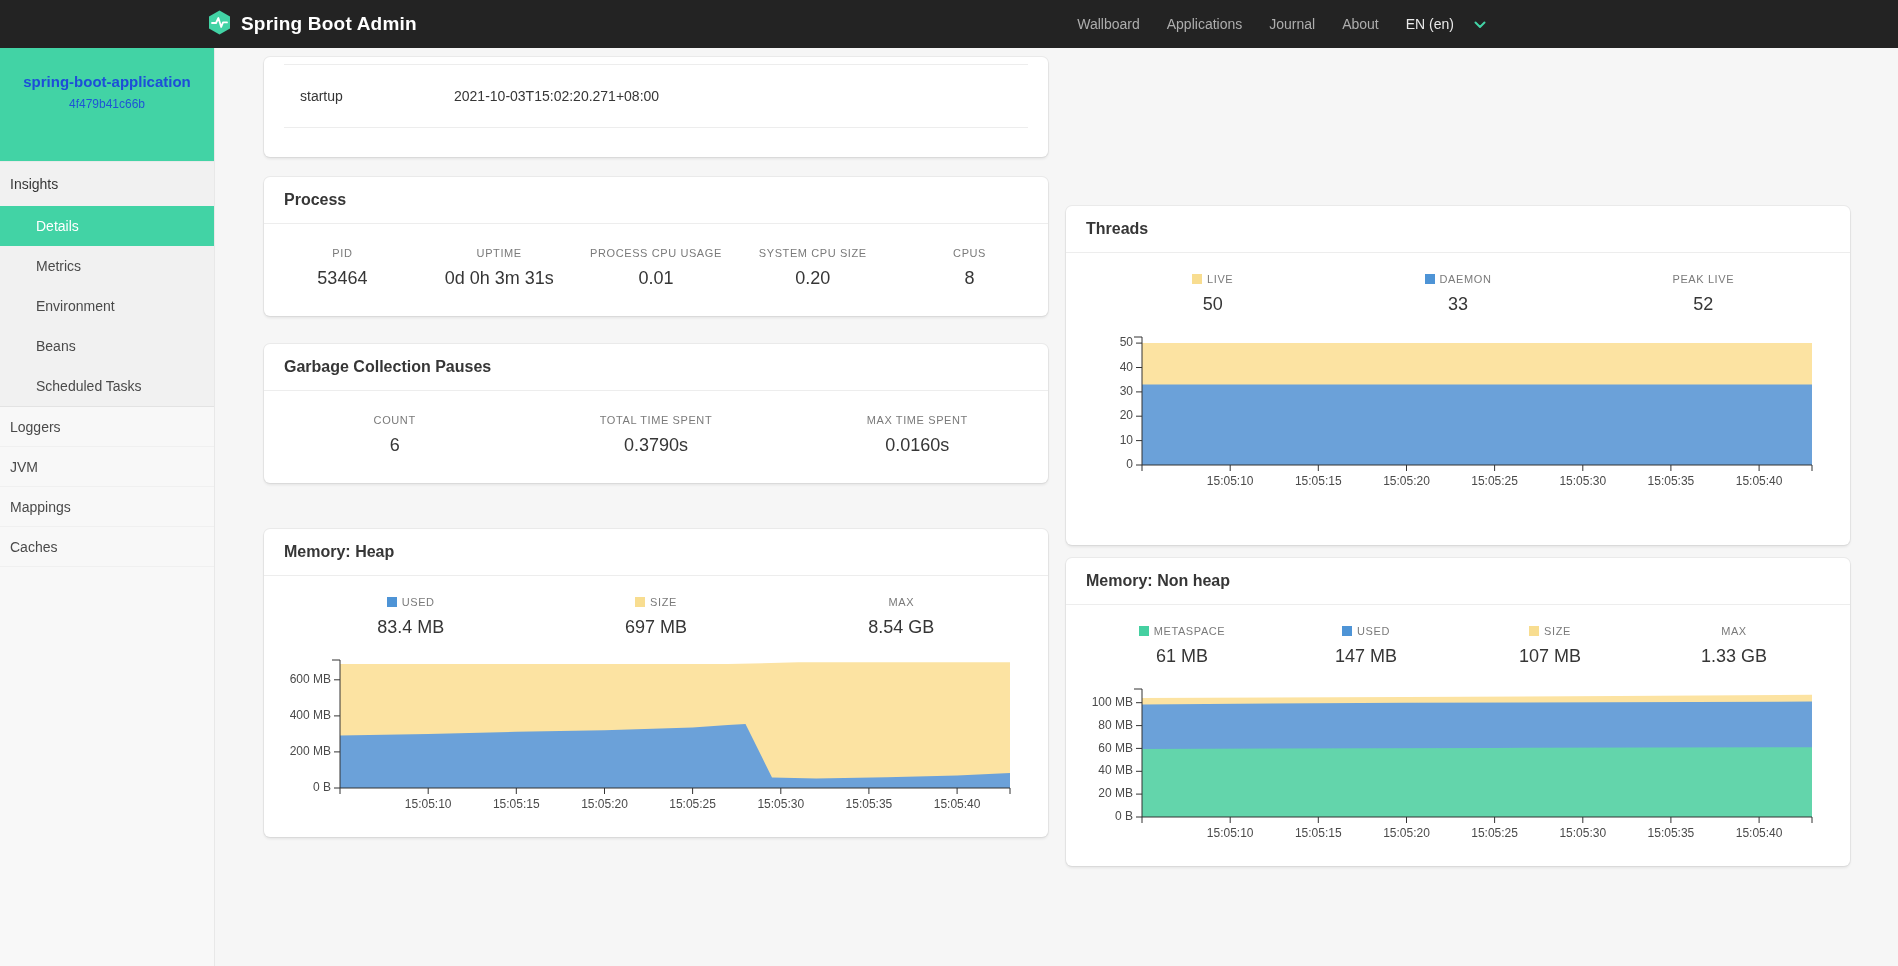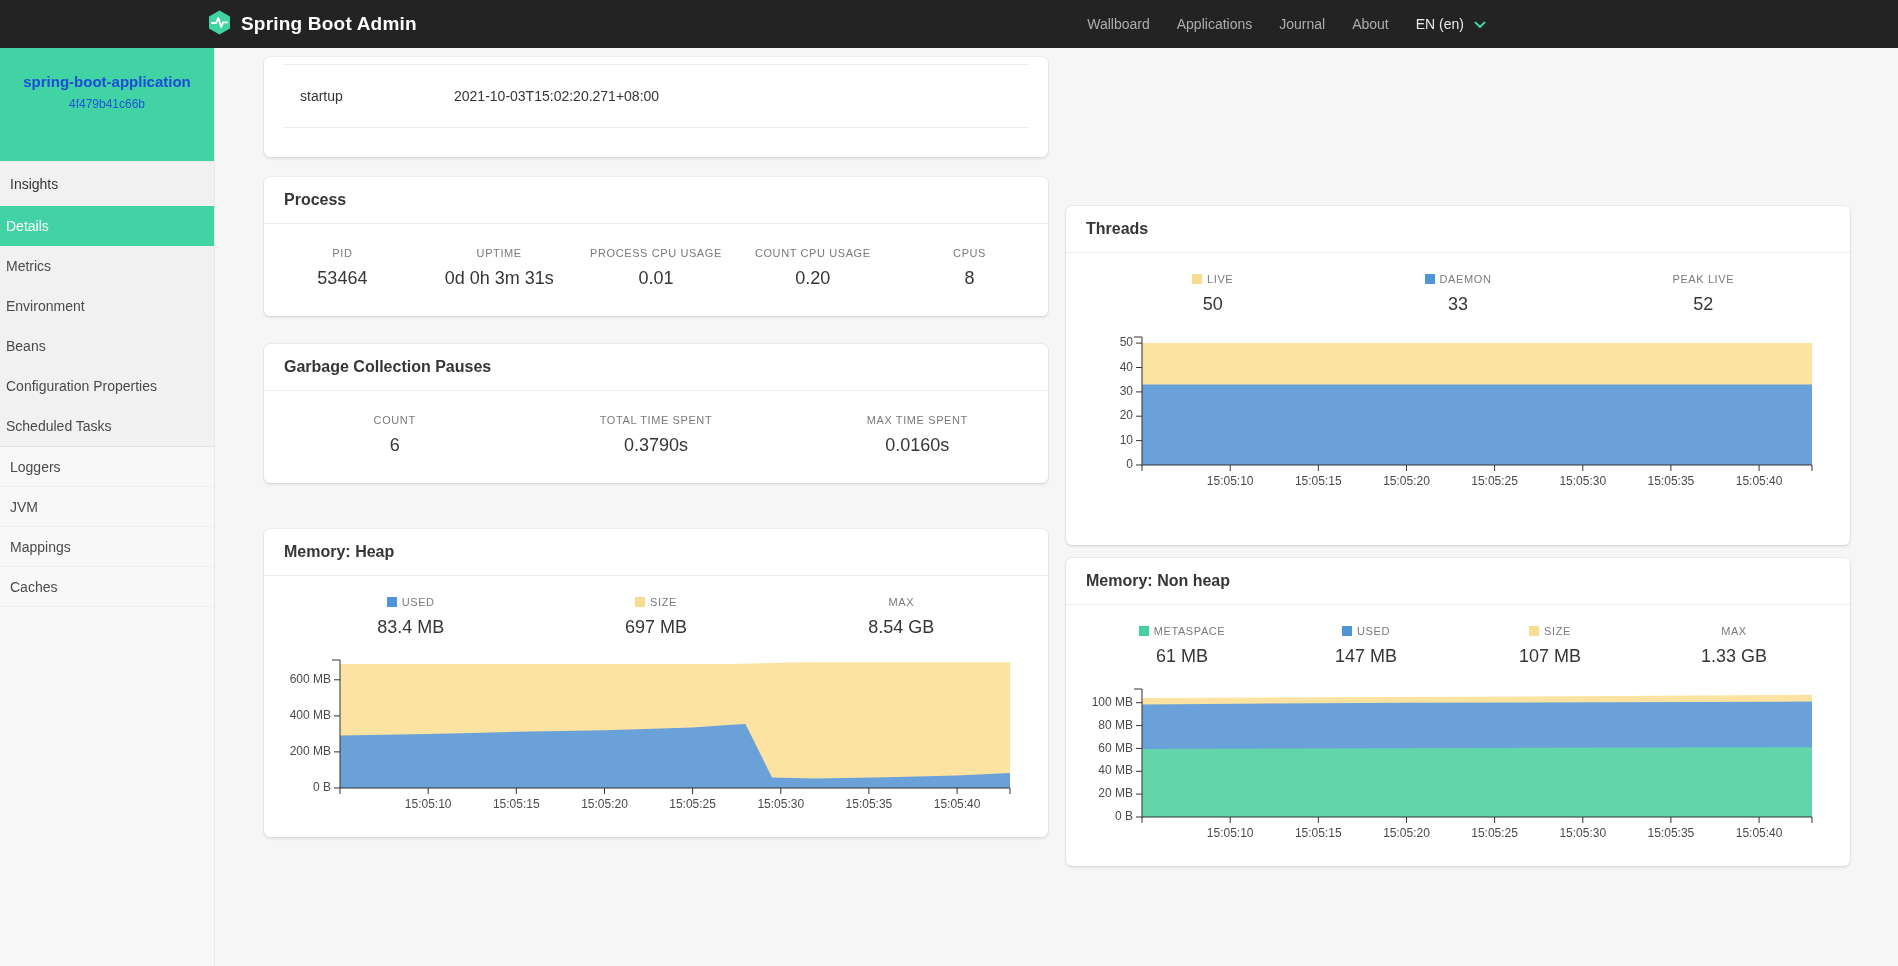--- a/index.html
+++ b/index.html
@@ -5,31 +5,31 @@
   *{box-sizing:border-box;margin:0;padding:0}
   html,body{width:1898px;height:966px}
   body{font-family:"Liberation Sans",sans-serif;background:#f6f6f6;overflow:hidden;color:#363636}
 
   
   .navbar{height:48px;background:#232323;display:flex;align-items:center;position:relative;z-index:10}
   .brand{display:flex;align-items:center;gap:10px;margin-left:208px;cursor:pointer}
   .brand-title{color:#fff;font-size:19px;font-weight:700;letter-spacing:.2px}
   .nav-links{margin-left:auto;margin-right:412px;display:flex;align-items:center;gap:27px}
   .nav-link{color:#adadad;font-size:14px;cursor:pointer;text-decoration:none}
-  .locale{display:flex;align-items:center;gap:10px;color:#e9e9e9;font-size:14px;cursor:pointer}
+  .locale{display:flex;align-items:center;gap:20px;color:#e9e9e9;font-size:14px;cursor:pointer}
 
   
   .layout{display:flex;height:918px}
   aside{width:215px;flex:none;background:#f8f8f8;border-right:1px solid #e8e8e8}
   .app-panel{background:#42d3a5;color:#1d4ed8;text-align:center;padding:20px 16px 16px;min-height:113px;cursor:pointer}
   .app-name{font-size:15px;font-weight:700;line-height:1.8;word-break:break-word}
   .app-id{font-size:12px;margin-top:2px;opacity:.95}
   .side-section{background:#f1f1f1;border-top:1px solid #e9e9e9;border-bottom:1px solid #e3e3e3}
   .side-heading{padding:14px 10px;font-size:14px;color:#363636}
-  .side-item{height:40px;display:flex;align-items:center;padding-left:6px;font-size:14px;color:#4a4a4a;cursor:pointer}
+  .side-item{height:40px;display:flex;align-items:center;padding-left:36px;font-size:14px;color:#4a4a4a;cursor:pointer}
   .side-item.active{background:#42d3a5;color:#fff}
   .side-item.root{padding-left:10px;border-bottom:1px solid #f0f0f0;background:#f8f8f8}
 
   
   main{flex:1;padding:9px 48px 0 49px;overflow:hidden}
   .cols{display:flex;gap:18px}
   .col{width:784px;flex:none}
   .card{background:#fff;border-radius:6px;box-shadow:0 2px 3px rgba(10,10,10,.08),0 0 0 1px rgba(10,10,10,.05)}
   .card-title{padding:14px 20px;font-size:16px;font-weight:700;color:#363636;border-bottom:1px solid #ededed}
 
@@ -98,23 +98,20 @@
       <div class="side-item">
         <span>Metrics</span>
       </div>
       <div class="side-item">
         <span>Environment</span>
       </div>
       <div class="side-item">
         <span>Beans</span>
       </div>
       <div class="side-item">
-        <span>Configuration Properties</span>
-      </div>
-      <div class="side-item">
         <span>Scheduled Tasks</span>
       </div>
     </div>
 
     <div class="side-item root">
       <span>Loggers</span>
     </div>
     <div class="side-item root">
       <span>JVM</span>
     </div>
@@ -146,21 +143,21 @@
             </div>
             <div class="stat">
               <div class="stat-label">UPTIME</div>
               <div class="stat-value">0d 0h 3m 31s</div>
             </div>
             <div class="stat">
               <div class="stat-label">PROCESS CPU USAGE</div>
               <div class="stat-value">0.01</div>
             </div>
             <div class="stat">
-              <div class="stat-label">COUNT CPU USAGE</div>
+              <div class="stat-label">SYSTEM CPU SIZE</div>
               <div class="stat-value">0.20</div>
             </div>
             <div class="stat">
               <div class="stat-label">CPUS</div>
               <div class="stat-value">8</div>
             </div>
           </div>
         </div>
 
         <div class="card gc-card">

